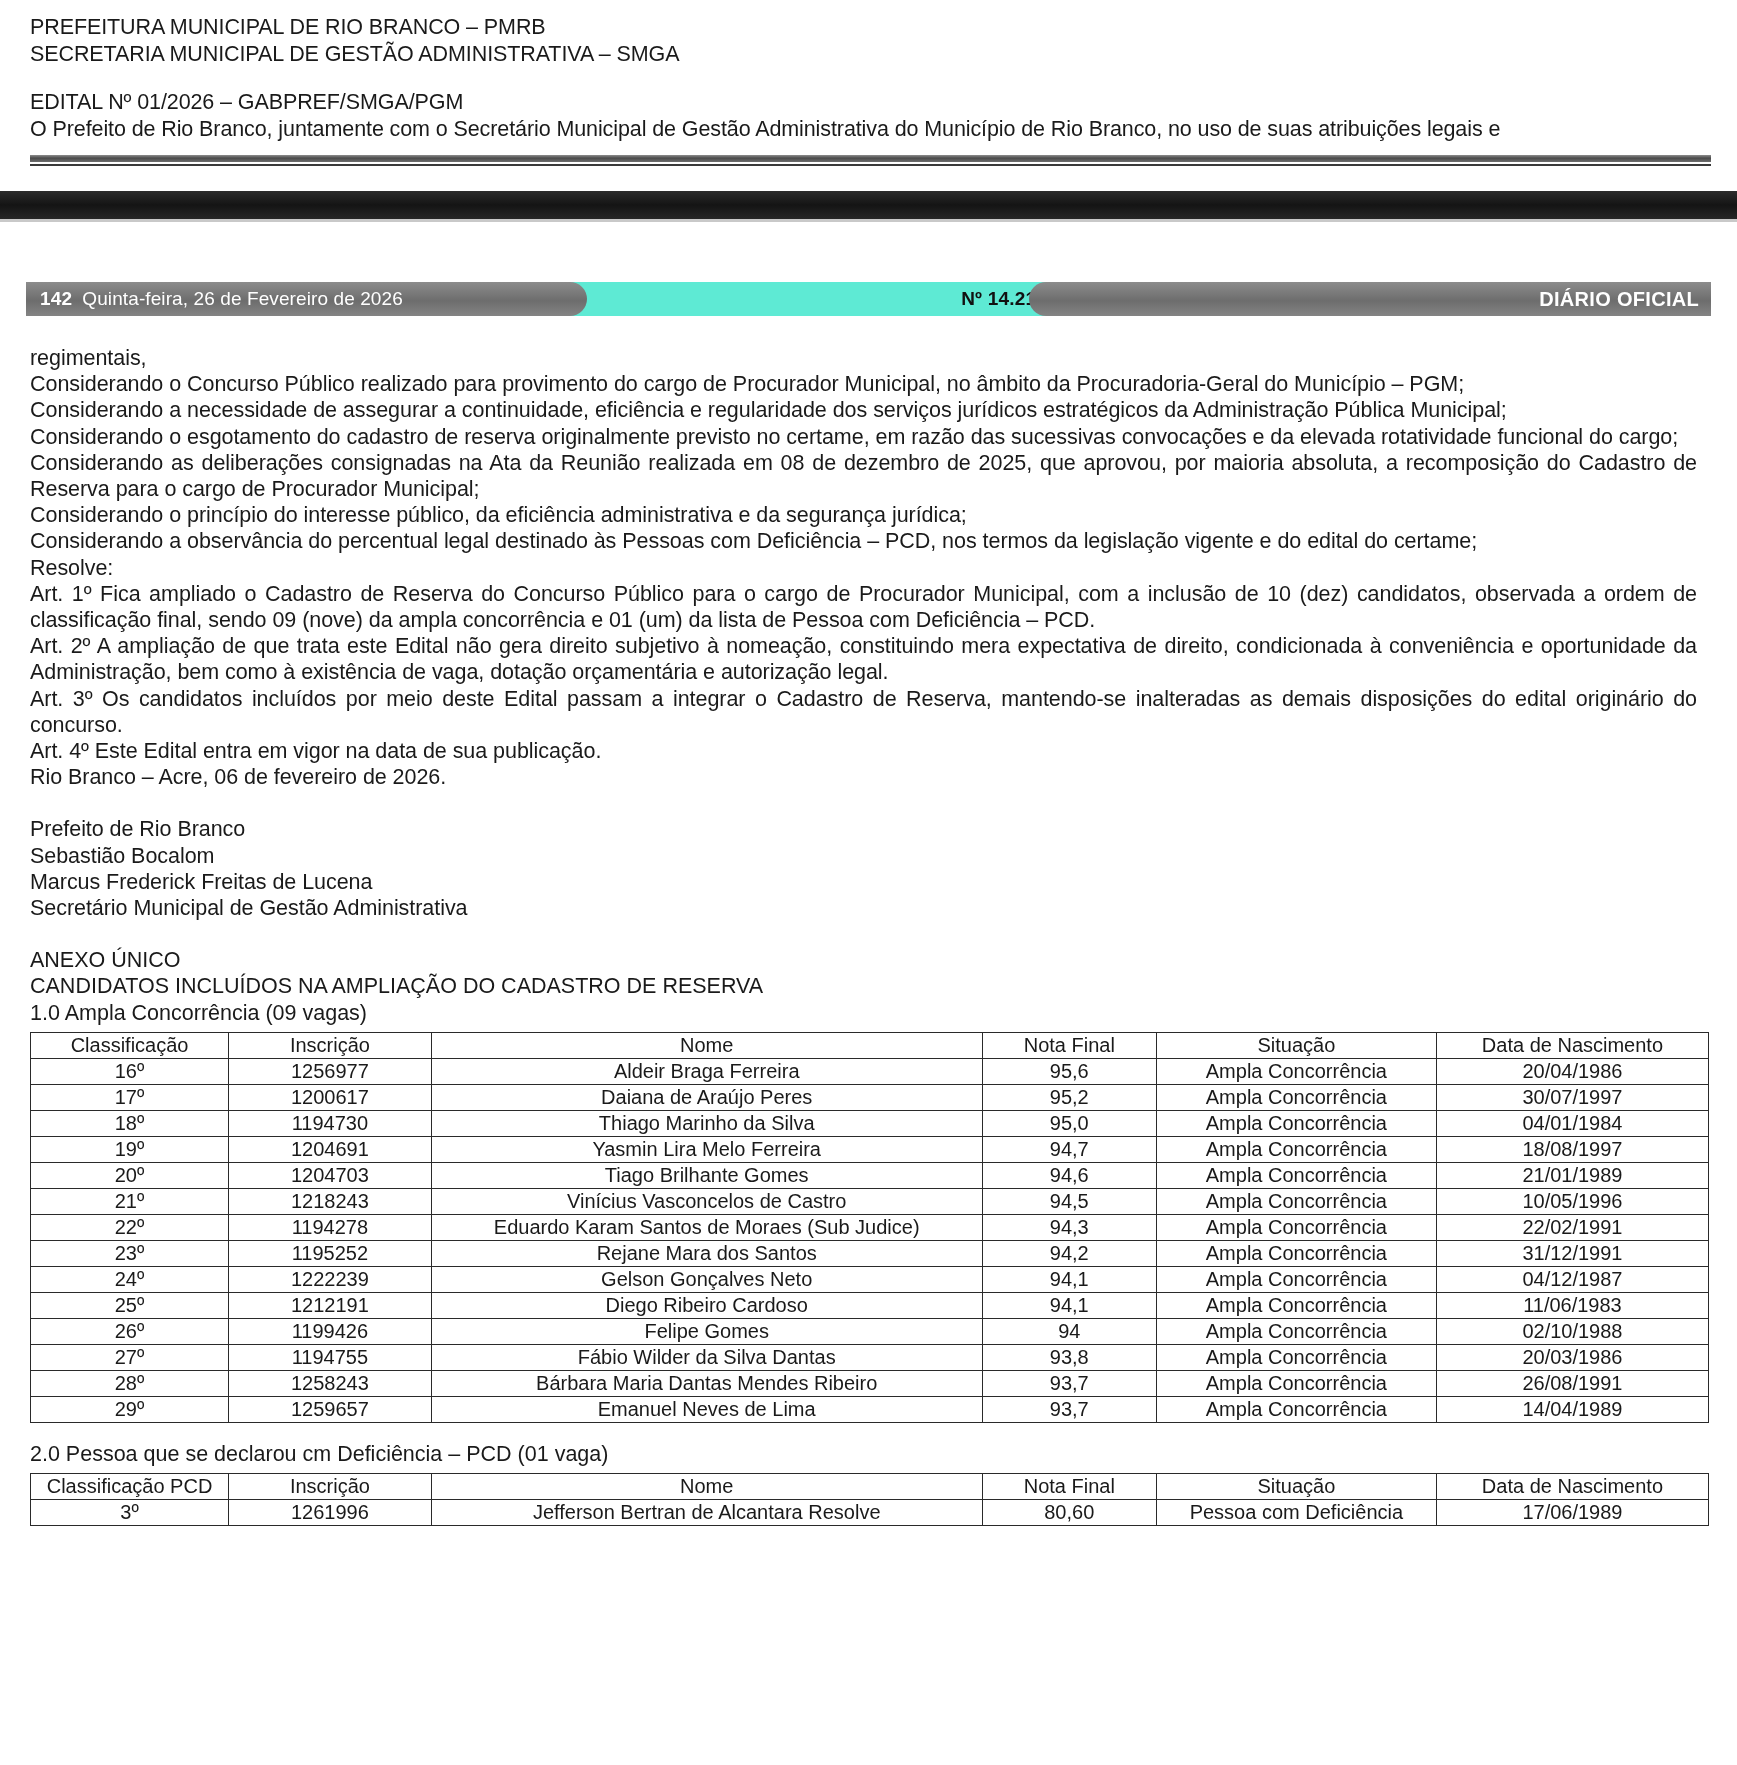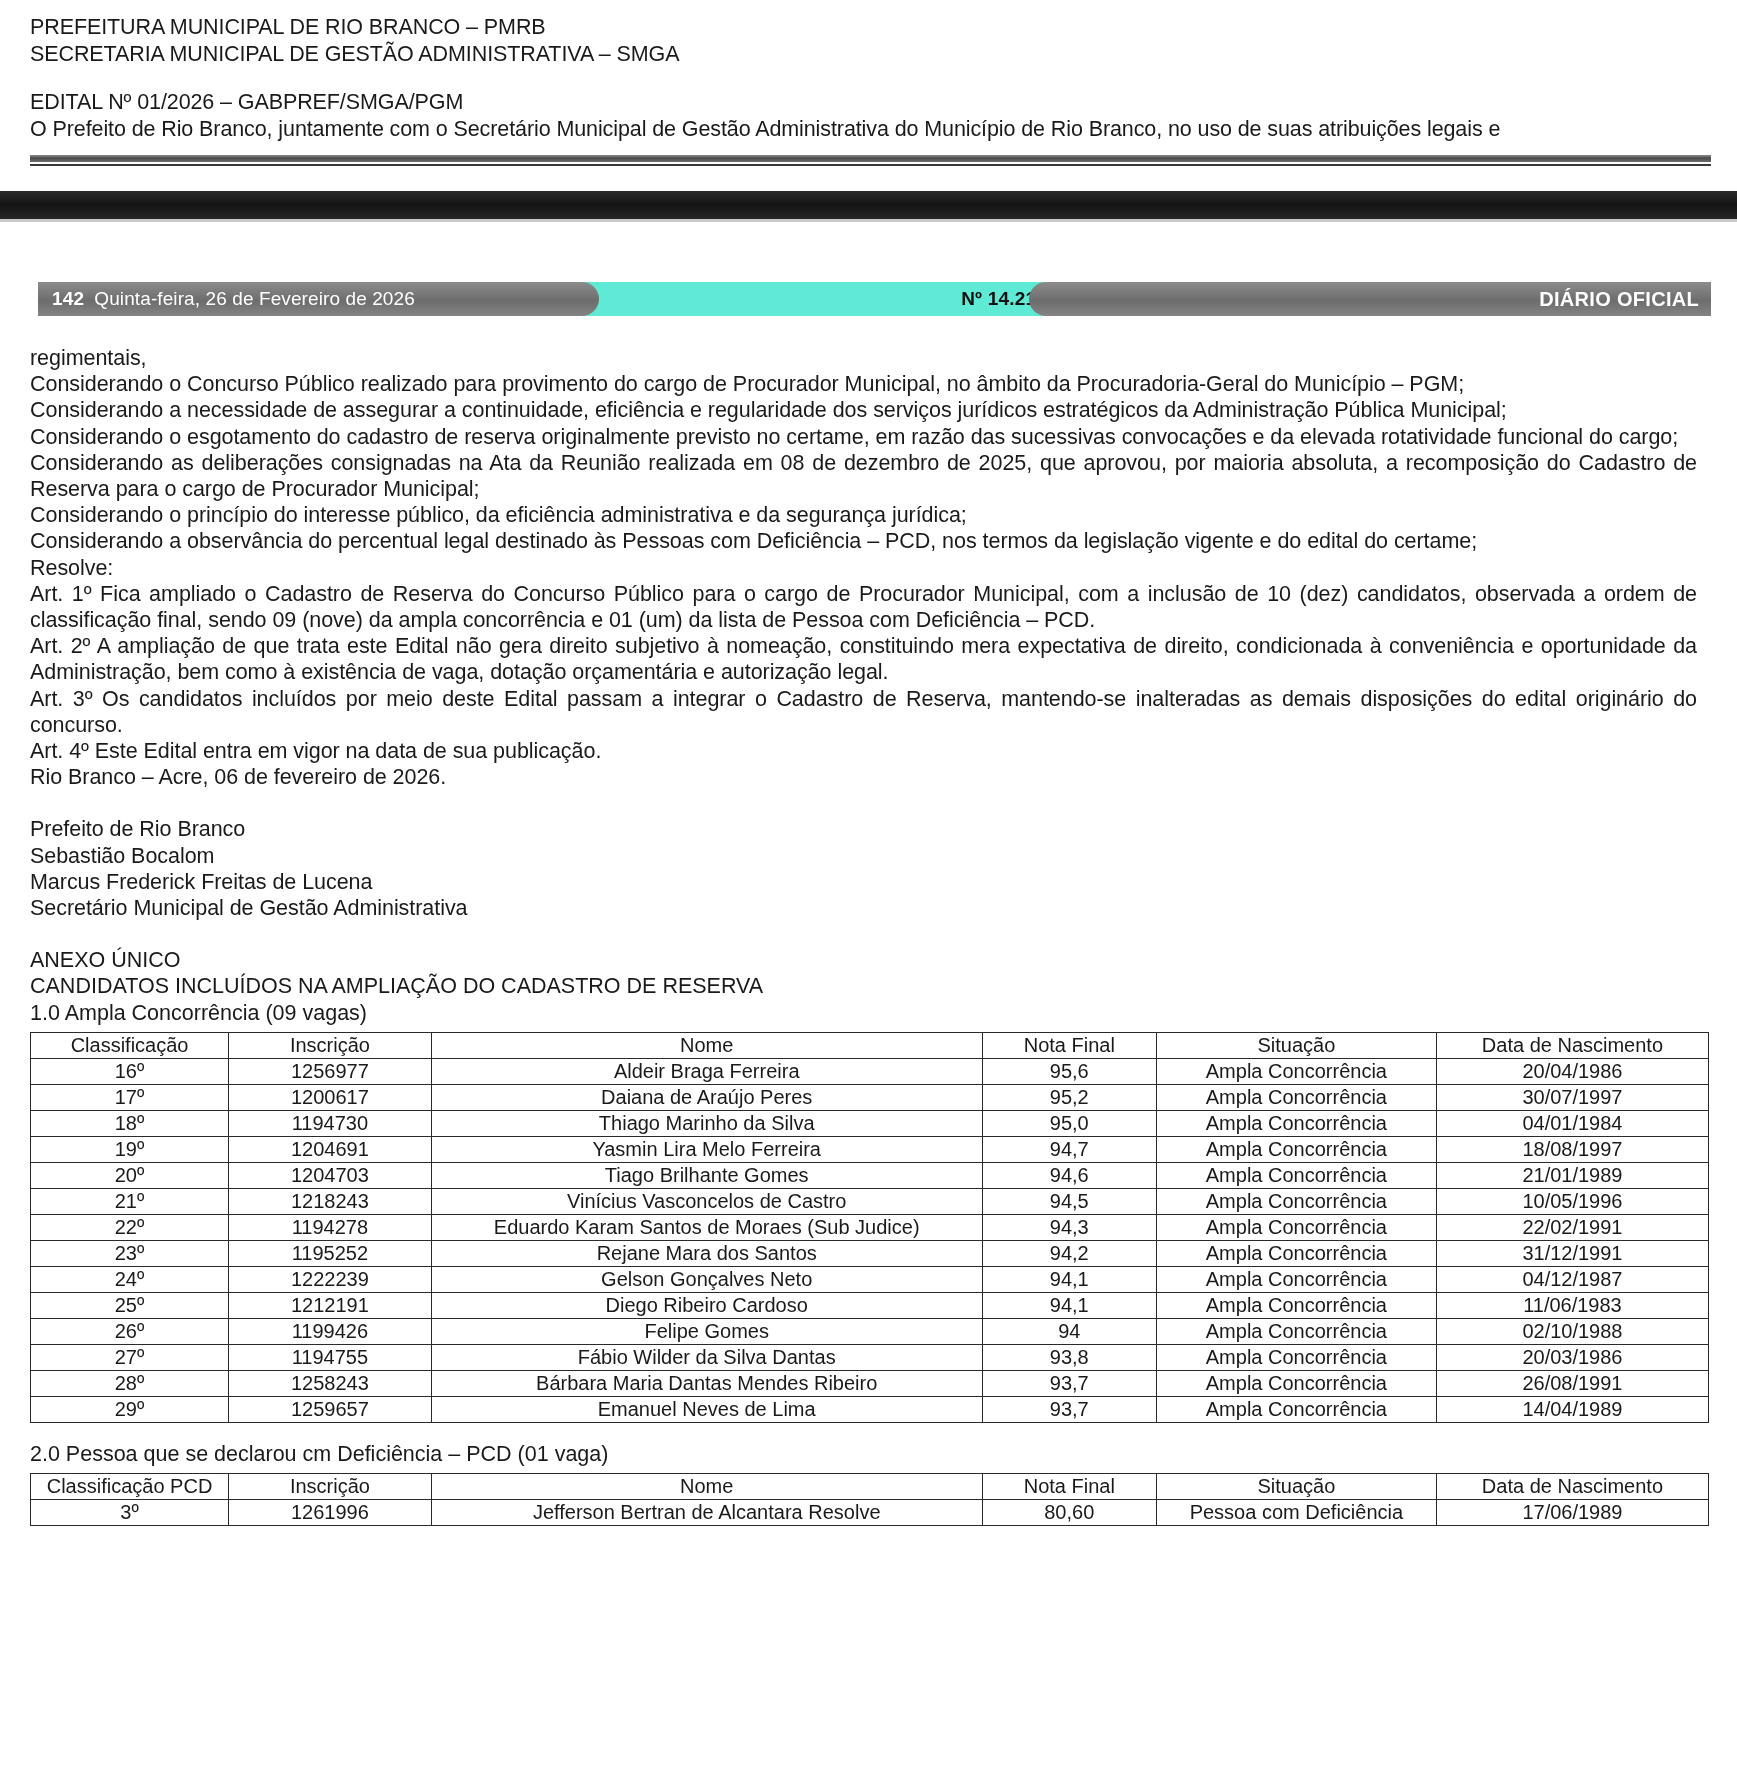--- a/index.html
+++ b/index.html
@@ -56,21 +56,21 @@
   }
   .black-bar-under {
     width: 100%;
     height: 3px;
     background: #c9c9c9;
   }
 
   
   .masthead-wrap {
     margin-top: 60px;
-    padding: 0 26px 0 38px;
+    padding: 0 26px 0 26px;
     position: relative;
     height: 47px;
   }
   .masthead {
     position: relative;
     height: 34px;
     display: flex;
     align-items: stretch;
   }
   .mh-left {

